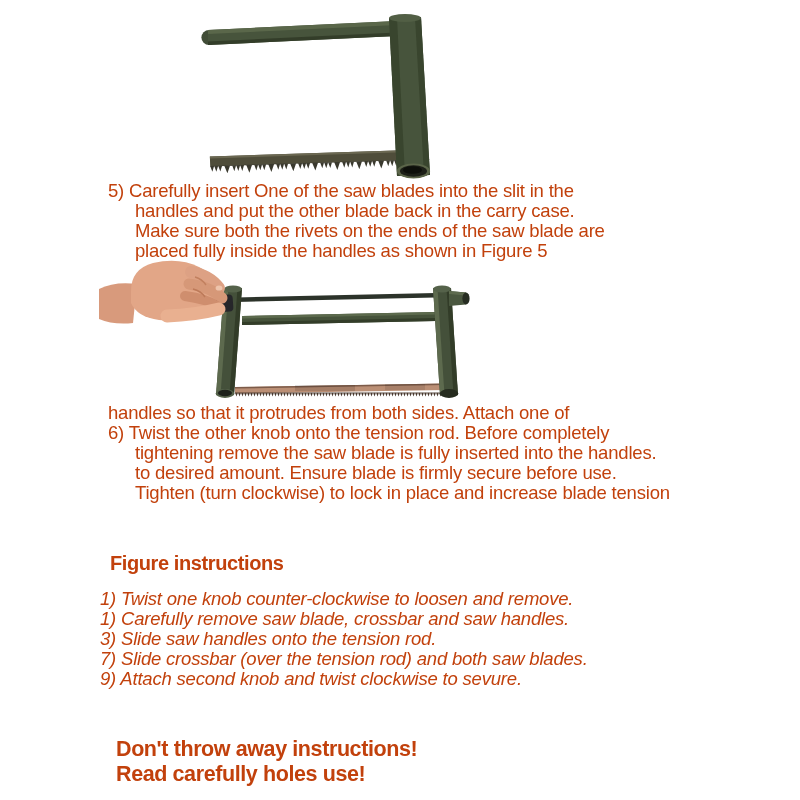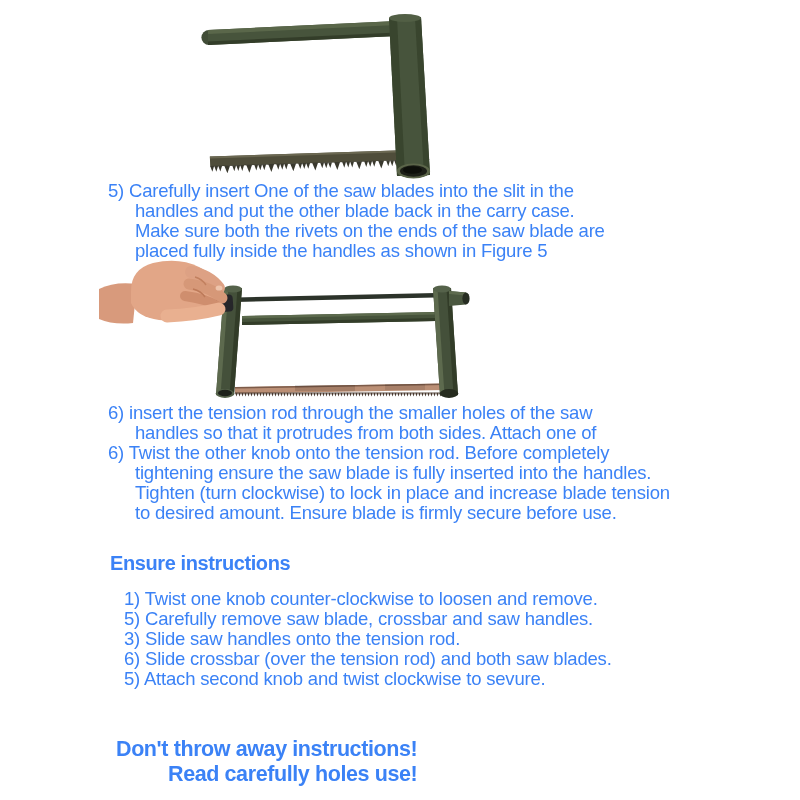--- a/index.html
+++ b/index.html
@@ -1,27 +1,27 @@
 <!DOCTYPE html>
 <html><head>
 <meta charset="utf-8">
 <style>
   html,body{margin:0;padding:0;background:#ffffff;}
   #page{
     position:relative;width:800px;height:800px;background:#ffffff;overflow:hidden;
-    font-family:"Liberation Sans", sans-serif;color:#3b82f6;
+    font-family:"Liberation Sans", sans-serif;color:#c2410c;
   }
   .abs{position:absolute;}
   .body-text{font-size:18.5px;line-height:20px;letter-spacing:-0.2px;font-weight:400;}
   .step{position:relative;}
   .step-line{white-space:nowrap;}
   .step-line:not(:first-child){padding-left:27px;}
   .list-line{white-space:nowrap;font-size:18.5px;line-height:20px;letter-spacing:-0.2px;}
   .heading{font-size:20px;font-weight:bold;letter-spacing:-0.4px;line-height:24px;}
-  .footer-line{font-size:21.5px;font-weight:bold;line-height:25px;letter-spacing:-0.4px;white-space:nowrap;text-align:right;}
+  .footer-line{font-size:21.5px;font-weight:bold;line-height:25px;letter-spacing:-0.4px;white-space:nowrap;}
   svg{display:block;}
 </style>
 </head>
 <body>
 
 <div id="page">
 
   <div class="abs" style="left:193px;top:4px;">
     <svg width="250" height="178" viewBox="0 0 250 178" role="img" aria-label="Close-up of saw handle tube with crossbar and saw blade inserted into the slit">
 
@@ -121,39 +121,38 @@
         <path d="M100,20 q7,2 11,8" stroke="#c2805f" stroke-width="1.4" fill="none"></path>
         <path d="M98,32 q8,2 12,8" stroke="#bd7a59" stroke-width="1.4" fill="none"></path>
         <path d="M72,59 Q100,58 124,52" stroke="#e9b090" stroke-width="13" stroke-linecap="round" fill="none"></path>
         <ellipse cx="124" cy="31" rx="3.4" ry="2.6" fill="#eec4ab"></ellipse>
       </g>
     </svg>
   </div>
 
   <div class="abs body-text" style="left:108px;top:403px;">
     <div class="step">
-      <div class="step-line">6) insert the tension rod through the smaller holes of the saw</div>
       <div class="step-line">handles so that it protrudes from both sides. Attach one of</div>
     </div>
     <div class="step">
       <div class="step-line">6) Twist the other knob onto the tension rod. Before completely</div>
-      <div class="step-line">tightening ensure the saw blade is fully inserted into the handles.</div>
+      <div class="step-line">tightening remove the saw blade is fully inserted into the handles.</div>
+      <div class="step-line">to desired amount. Ensure blade is firmly secure before use.</div>
       <div class="step-line">Tighten (turn clockwise) to lock in place and increase blade tension</div>
-      <div class="step-line">to desired amount. Ensure blade is firmly secure before use.</div>
     </div>
   </div>
 
-  <div class="abs heading" style="left:110px;top:551px;">Ensure instructions</div>
+  <div class="abs heading" style="left:110px;top:551px;">Figure instructions</div>
 
-  <div class="abs" style="left:124px;top:589px;">
+  <div class="abs" style="left:100px;top:589px;font-style:italic;">
     <div class="list-line">1) Twist one knob counter-clockwise to loosen and remove.</div>
-    <div class="list-line">5) Carefully remove saw blade, crossbar and saw handles.</div>
+    <div class="list-line">1) Carefully remove saw blade, crossbar and saw handles.</div>
     <div class="list-line">3) Slide saw handles onto the tension rod.</div>
-    <div class="list-line">6) Slide crossbar (over the tension rod) and both saw blades.</div>
-    <div class="list-line">5) Attach second knob and twist clockwise to sevure.</div>
+    <div class="list-line">7) Slide crossbar (over the tension rod) and both saw blades.</div>
+    <div class="list-line">9) Attach second knob and twist clockwise to sevure.</div>
   </div>
 
   <div class="abs" style="left:116px;top:737px;">
     <div class="footer-line">Don't throw away instructions!</div>
     <div class="footer-line">Read carefully holes use!</div>
   </div>
 
 </div>
 
 </body></html>

